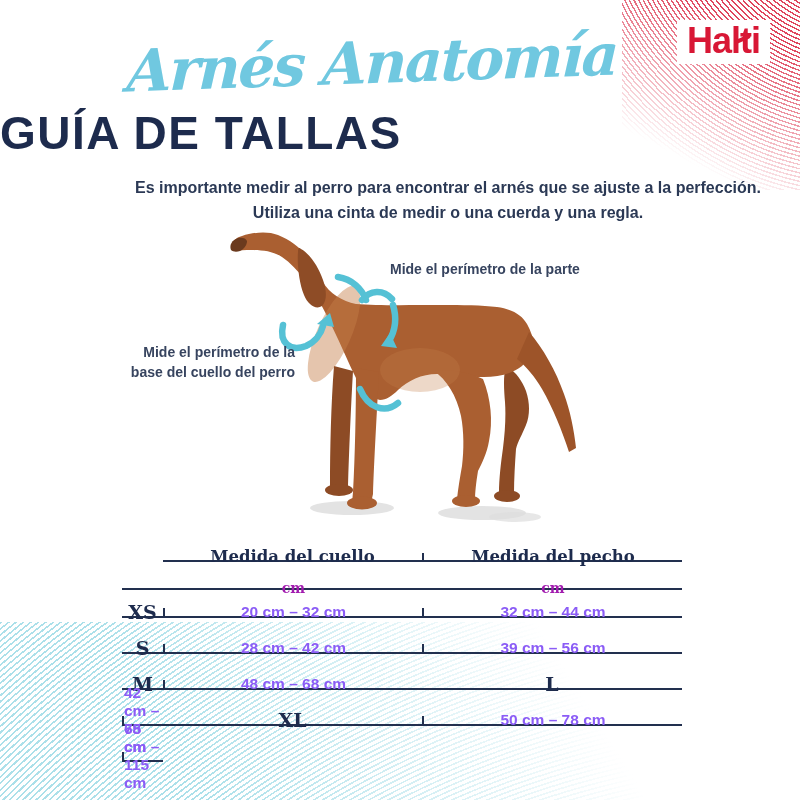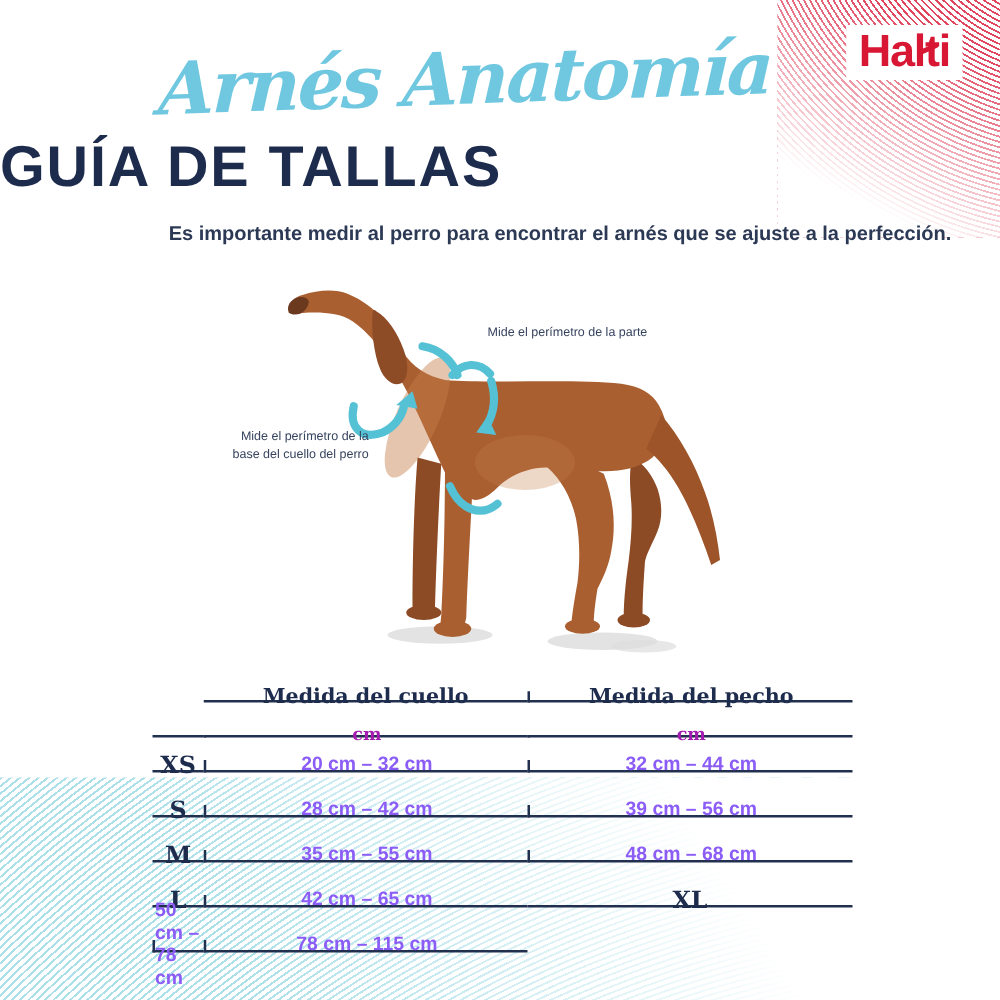--- a/index.html
+++ b/index.html
@@ -53,21 +53,21 @@
     font-size:46px; font-weight:700; letter-spacing:1.5px; color:#1d2b4d;
   }
   .intro {
     position:absolute; top:176px; left:0; width:800px; text-align:center;
     font-size:16px; font-weight:700; color:#2b3955; line-height:1.55;margin-left:48px;
   }
 
   
   .dog-svg { position:absolute; left:0; top:0; width:800px; height:800px; }
   .note {
-    position:absolute; font-size:10px; font-weight:400; color:#37445f;
+    position:absolute; font-size:14px; font-weight:700; color:#37445f;
     line-height:1.42;
   }
   .note-chest { left:390px; top:260px; text-align:left; }
   .note-neck  { left:95px;  top:343px; width:200px; text-align:right; }
 
   
   .size-table {
     position:absolute; left:122px; top:527px; width:560px;
     display:grid;
     grid-template-columns:41px 259px 260px;
@@ -91,20 +91,21 @@
 
   <div class="logo">
     <span>Halti</span>
     <span class="tbar"></span>
   </div>
 
   <div class="script-title">Arnés Anatomía</div>
   <h1 class="main-title">GUÍA DE TALLAS</h1>
   <p class="intro">
     <span>Es importante medir al perro para encontrar el arnés que se ajuste a la perfección.</span><br>
+    <span>Utiliza una cinta de medir o una cuerda y una regla.</span>
   </p>
 
   <svg class="dog-svg" viewBox="0 0 800 800" aria-hidden="true">
 
     <ellipse cx="352" cy="508" rx="42" ry="7" fill="#d7d7d7" opacity="0.7"></ellipse>
     <ellipse cx="482" cy="513" rx="44" ry="7" fill="#d7d7d7" opacity="0.7"></ellipse>
     <ellipse cx="515" cy="517" rx="26" ry="5" fill="#dddddd" opacity="0.7"></ellipse>
 
     <g fill="#8d4b25">
       <path d="M 334,366 L 353,371 C 351,405 349,452 348,486 L 330,486 C 330,450 331,404 334,366 Z"></path>
@@ -172,21 +173,20 @@
 
     <div class="cell c-size bb">XS</div>
     <div class="cell c-val bb bl">20 cm – 32 cm</div>
     <div class="cell c-val bb bl">32 cm – 44 cm</div>
 
     <div class="cell c-size bb">S</div>
     <div class="cell c-val bb bl">28 cm – 42 cm</div>
     <div class="cell c-val bb bl">39 cm – 56 cm</div>
 
     <div class="cell c-size bb">M</div>
-    <div class="cell c-val bb bl">35 cm – 55 cm</div>
     <div class="cell c-val bb bl">48 cm – 68 cm</div>
 
     <div class="cell c-size bb">L</div>
     <div class="cell c-val bb bl">42 cm – 65 cm</div>
 
     <div class="cell c-size bb">XL</div>
     <div class="cell c-val bb bl">50 cm – 78 cm</div>
     <div class="cell c-val bb bl">78 cm – 115 cm</div>
   </div>
 

